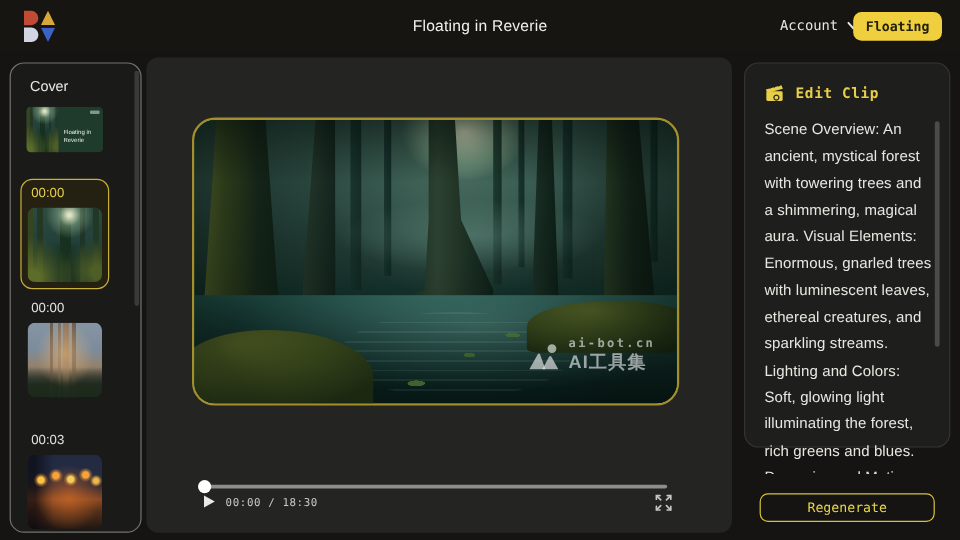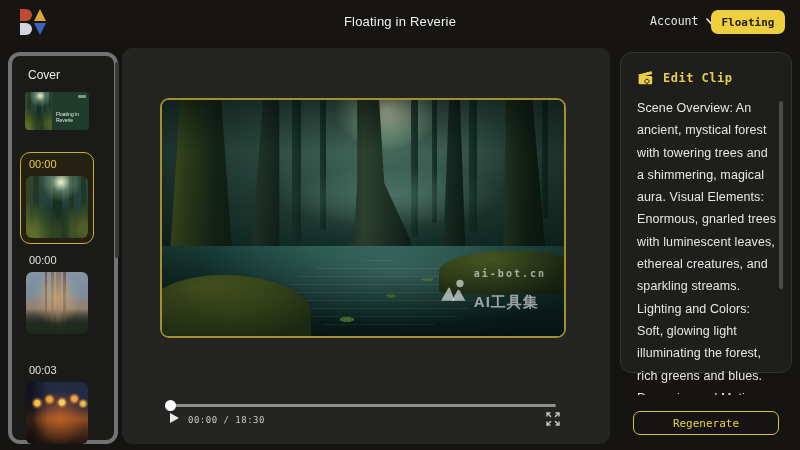--- a/index.html
+++ b/index.html
@@ -20,21 +20,21 @@
     font-size:13px;letter-spacing:.2px;pointer-events:none;}
   .account{left:650px;top:14px;color:#e6e6e2;font-family:"DejaVu Sans Mono",monospace;
     font-size:11.5px;display:flex;align-items:center;gap:8px;cursor:pointer;}
   .dl-btn{left:711px;top:10px;width:74px;height:24px;background:#efcf3d;
     border:none;border-radius:7px;color:#22200e;font-family:"DejaVu Sans Mono",monospace;
     font-size:11px;font-weight:bold;cursor:pointer;}
 
   
   #center-panel{left:122px;top:48px;width:488px;height:396px;background:#242422;border-radius:10px;}
   #sidebar{left:8px;top:52px;width:110px;height:392px;background:#1a1a18;
-    border:4px solid #737373;border-radius:12px;box-sizing:border-box;}
+    border:1px solid #737373;border-radius:12px;box-sizing:border-box;}
   #edit-panel{left:620px;top:52px;width:172px;height:321px;background:#1e1e1c;
     border:1px solid #34342f;border-radius:12px;box-sizing:border-box;}
 
   
   .cover-label{left:16px;top:12px;font-size:12px;color:#e9e9e5;}
   .cover-thumb{left:13px;top:36px;width:64px;height:38px;border-radius:4px;
     overflow:hidden;display:flex;cursor:pointer;}
   .cover-img{width:42%;height:100%;}
   .cover-green{width:58%;height:100%;background:#1e3b2b;position:relative;}
   .cover-green-title{position:absolute;left:4px;bottom:7px;font-size:5px;line-height:6px;
@@ -65,21 +65,21 @@
     radial-gradient(circle at 38% 28%,#f5a43c 2.5px,rgba(245,150,50,.45) 4px,transparent 6px),
     radial-gradient(circle at 58% 33%,#f0cf5a 2.5px,rgba(245,160,60,.45) 4px,transparent 6px),
     radial-gradient(circle at 78% 27%,#f5a43c 2.5px,rgba(245,150,50,.45) 4px,transparent 6px),
     radial-gradient(circle at 92% 35%,#f0b84a 2px,transparent 5px),
     radial-gradient(ellipse at 55% 58%,rgba(220,110,40,.6),transparent 55%),
     linear-gradient(90deg,rgba(8,8,14,.65) 0 10%,transparent 35%),
     linear-gradient(180deg,#222b42 0 22%,#3c2e34 42%,#8a4a22 60%,#56301a 75%,#201612 100%);}
 
   
   #video-frame{left:160px;top:98px;width:402px;height:236px;border:2px solid #a3902d;
-    border-radius:9px;overflow:hidden;cursor:pointer;background:#0d1d18;}
+    border-radius:19px;overflow:hidden;cursor:pointer;background:#0d1d18;}
   .vl{position:absolute;}
   .v-base{inset:0;background:linear-gradient(180deg,#2d4c43 0%,#28453d 30%,#1d3730 52%,#11302a 63%,#0a211d 100%);}
   .v-bgtrunks{inset:0;background-image:
     linear-gradient(90deg,#16312a,#10261f),linear-gradient(90deg,#15302a,#0f251f),
     linear-gradient(90deg,#183329,#112720),linear-gradient(90deg,#142f28,#0e241e),
     linear-gradient(90deg,#15302a,#0f251f),linear-gradient(90deg,#132e27,#0d231d);
     background-size:9px 60%,6px 55%,7px 58%,5px 52%,8px 56%,6px 50%;
     background-position:33% 0,40% 0,63% 0,68% 0,78% 0,96% 0;background-repeat:no-repeat;opacity:.85;}
   .v-glow{inset:0;background:
     radial-gradient(ellipse 70px 55px at 56% 4%,rgba(240,244,210,.95),rgba(175,210,170,.5) 45%,transparent 75%),
@@ -116,21 +116,21 @@
   .v-bank-left{left:-3%;bottom:-4%;width:40%;height:30%;border-radius:45% 55% 8% 8%;
     background:radial-gradient(ellipse at 28% 18%,#71802f,#485820 45%,#263516 80%);}
   .v-bank-right{right:-3%;bottom:18%;width:34%;height:18%;border-radius:50% 40% 8% 8%;
     background:radial-gradient(ellipse at 40% 20%,#61702c,#3c4c1d 50%,#202e13 85%);}
   .v-vignette{inset:0;background:
     radial-gradient(ellipse at 50% -25%,transparent 42%,rgba(5,13,9,.5) 88%),
     linear-gradient(180deg,rgba(5,13,9,.55),transparent 22%);}
   .watermark{right:18px;bottom:24px;display:flex;align-items:center;gap:7px;
     color:rgba(255,255,255,.58);}
   .wm-text .wm-l1{font-family:"DejaVu Sans Mono",monospace;font-size:10px;font-weight:bold;letter-spacing:2px;}
-  .wm-text .wm-l2{font-size:15px;font-weight:bold;letter-spacing:1px;margin-top:14px;}
+  .wm-text .wm-l2{font-size:15px;font-weight:bold;letter-spacing:1px;margin-top:1px;}
 
   
   .seekbar{left:166px;top:400px;width:390px;height:10px;cursor:pointer;}
   .seek-track{position:absolute;left:0;top:4px;width:100%;height:3px;border-radius:2px;background:#8e8e8a;}
   .seek-handle{position:absolute;left:-1px;top:0;width:11px;height:11px;border-radius:50%;background:#fff;}
   .play-btn{left:170px;top:413px;width:12px;height:12px;cursor:pointer;}
   .play-tri{width:0;height:0;border-left:9px solid #e9e9e5;border-top:5.5px solid transparent;
     border-bottom:5.5px solid transparent;}
   .time-display{left:188px;top:415px;font-family:"DejaVu Sans Mono",monospace;
     font-size:9px;color:#c9c9c5;letter-spacing:.5px;}

